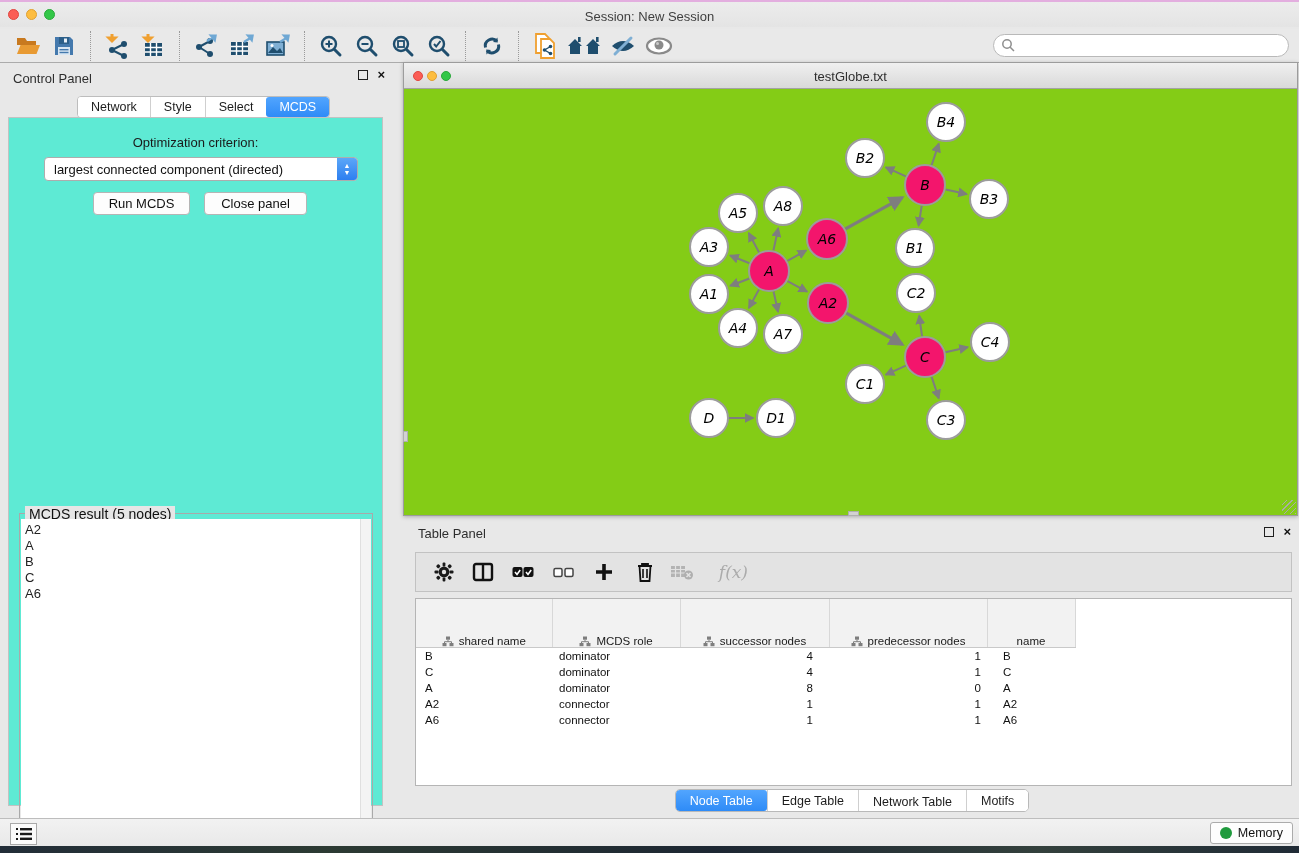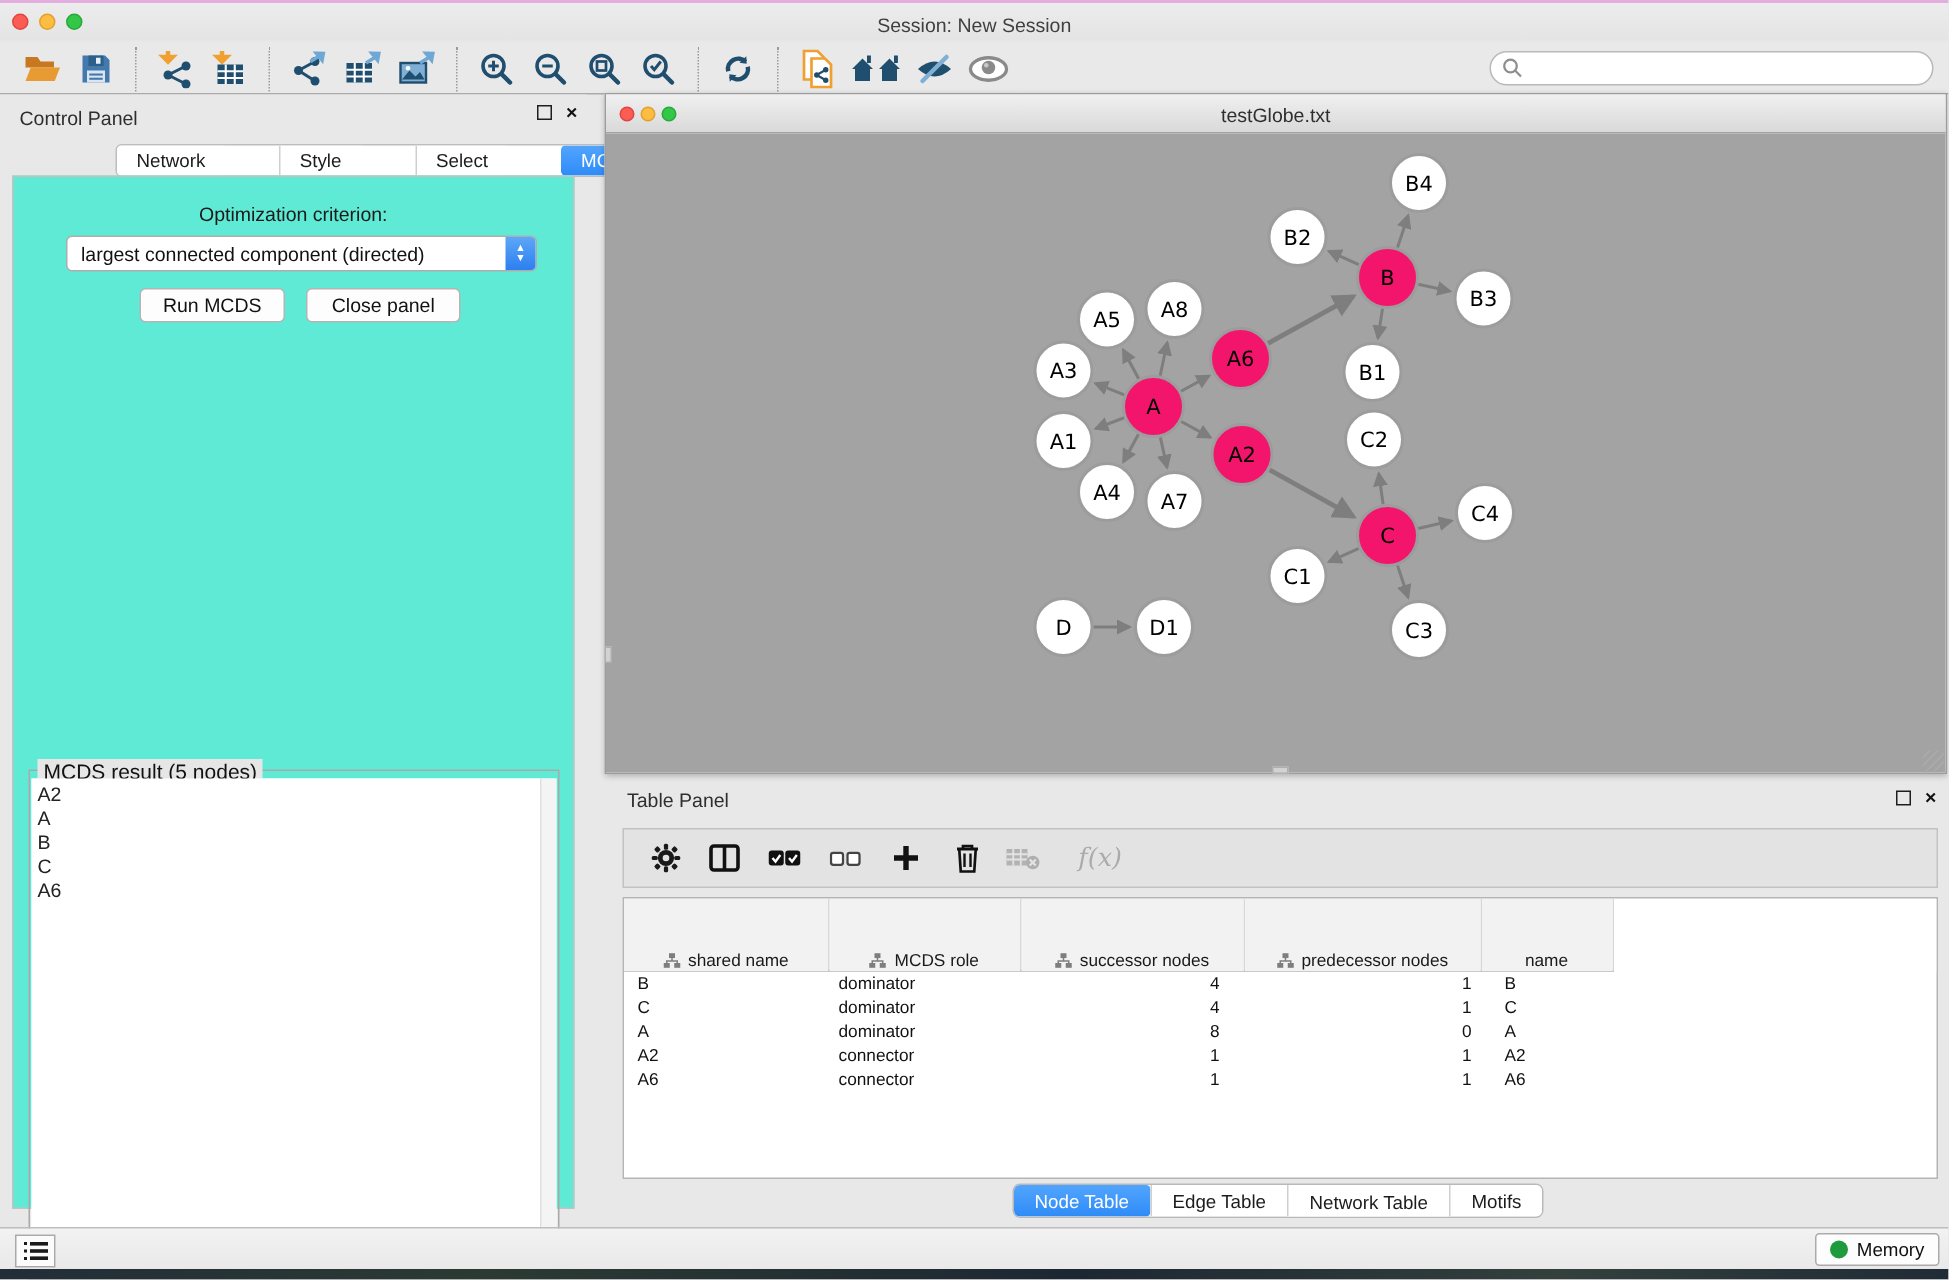--- a/index.html
+++ b/index.html
@@ -22,21 +22,21 @@
   #search-wrap{margin-left:auto;margin-right:10px;width:296px;height:23px;border:1px solid #B9B9B9;border-radius:12px;background:#fff;display:flex;align-items:center;padding-left:7px;}
   #search-input{border:none;outline:none;flex:1;height:19px;font-size:12px;background:transparent;}
 
   
   #control-panel{left:0;top:63px;width:391px;height:755px;background:#E8E8E8;}
   #cp-header{position:absolute;left:0;top:0;width:100%;height:26px;}
   #cp-title{position:absolute;left:13px;top:8px;font-size:13px;color:#2E2E2E;}
   .win-btns{position:absolute;right:6px;top:7px;display:flex;gap:9px;align-items:center;}
   .float-box{width:10px;height:10px;border:1.5px solid #1E1E1E;display:inline-block;}
   .close-x{font-size:13px;font-weight:bold;color:#111;line-height:10px;}
-  #cp-tabs{position:absolute;left:77px;top:33px;display:flex;height:22px;border:1px solid #BDBDBD;border-radius:4px;background:#fff;overflow:hidden;gap:36px;}
+  #cp-tabs{position:absolute;left:77px;top:33px;display:flex;height:22px;border:1px solid #BDBDBD;border-radius:4px;background:#fff;overflow:hidden;}
   .seg-tab{padding:0 13px;display:flex;align-items:center;font-size:12.5px;border-left:1px solid #CFCFCF;cursor:pointer;background:#fff;color:#1C1C1C;}
   .seg-tab:first-child{border-left:none;}
   .seg-tab.active{background:linear-gradient(#52A5FE,#2E8BF7);color:#fff;border-left:none;border-radius:3px;}
   #cp-content{position:absolute;left:8px;top:54px;width:375px;height:689px;border:1px solid #C2C2C2;background:#5eead4;}
   #opt-label{position:absolute;left:0;right:0;top:17px;text-align:center;font-size:13px;color:#1A1A1A;}
   #criterion{position:absolute;left:35px;top:39px;width:314px;height:24px;background:#fff;border:1px solid #ADADAD;border-radius:4px;display:flex;align-items:center;cursor:pointer;}
   #criterion .val{padding-left:9px;font-size:13px;color:#111;flex:1;}
   #criterion .stepper{width:20px;height:22px;background:linear-gradient(#5CA7F8,#2D7FF0);border-radius:0 3px 3px 0;display:flex;flex-direction:column;align-items:center;justify-content:center;gap:1px;}
   #criterion .stepper span{color:#fff;font-size:7px;line-height:6px;}
   .cp-btn{position:absolute;top:74px;height:23px;background:#FDFDFD;border:1px solid #B5B5B5;border-radius:4px;font-size:13px;color:#111;display:flex;align-items:center;justify-content:center;cursor:pointer;}
@@ -46,38 +46,38 @@
   #result-legend{position:absolute;left:5px;top:-8px;background:#E6E6E6;padding:0 4px;font-size:14px;color:#111;}
   #result-list{position:absolute;left:1px;top:5px;right:12px;bottom:1px;background:#fff;padding:3px 0 0 4px;font-size:13px;line-height:16px;overflow:hidden;}
   #result-scroll{position:absolute;top:5px;right:1px;bottom:1px;width:11px;background:#F4F4F4;border-left:1px solid #E0E0E0;}
   #result-box .bg-white{position:absolute;left:1px;top:5px;right:1px;bottom:1px;background:#fff;z-index:0;}
 
   
   #net-window{left:403px;top:62px;width:895px;height:454px;background:#fff;border:1px solid #9C9C9C;box-shadow:0 1px 4px rgba(0,0,0,.25);}
   #net-titlebar{position:absolute;left:0;top:0;width:100%;height:26px;background:linear-gradient(#F0F0F0,#D9D9D9);border-bottom:1px solid #A3A3A3;}
   #net-titlebar .title{position:absolute;left:0;right:0;top:6px;text-align:center;font-size:13px;color:#2E2E2E;}
   #net-titlebar .tl{top:8px;width:10px;height:10px;}
-  #net-canvas{position:absolute;left:0;top:26px;width:893px;height:426px;background:#a3a3a3;}
+  #net-canvas{position:absolute;left:0;top:26px;width:893px;height:426px;background:#84cc16;font-style:italic;}
   #graph-svg text{font-family:"DejaVu Sans",sans-serif;}
   #net-grip{position:absolute;right:1px;bottom:1px;width:14px;height:14px;background:
     repeating-linear-gradient(135deg,transparent 0 3px,#ABABAB 3px 4px);cursor:nwse-resize;}
   .gripper-v{position:absolute;left:-1px;top:368px;width:5px;height:11px;background:#D2D2D2;border:1px solid #AFAFAF;}
   .gripper-h{position:absolute;left:444px;bottom:-1px;width:11px;height:5px;background:#D2D2D2;border:1px solid #AFAFAF;}
 
   
   #table-panel{left:405px;top:522px;width:894px;height:296px;background:#E8E8E8;}
   #tp-title{position:absolute;left:13px;top:4px;font-size:13px;color:#2E2E2E;}
   #tp-toolbar{position:absolute;left:10px;top:30px;width:877px;height:40px;background:#E3E3E3;border:1px solid #C2C2C2;display:flex;align-items:center;padding-left:12px;gap:14px;}
   .tpt-icon{width:26px;height:26px;display:flex;align-items:center;justify-content:flex-end;cursor:pointer;}
   #fx-icon{font-family:"DejaVu Serif",serif;font-style:italic;font-size:17px;color:#ABABAB;}
   #tp-table{position:absolute;left:10px;top:76px;width:877px;height:188px;background:#fff;border:1px solid #B5B5B5;overflow:hidden;}
   table{border-collapse:collapse;table-layout:fixed;width:100%;font-size:11.5px;}
   thead th{height:18px;background:#F2F2F2;border-bottom:1px solid #C9C9C9;border-right:1px solid #D8D8D8;font-weight:normal;color:#1A1A1A;text-align:center;position:relative;}
   thead th.filler{background:#fff;border-right:none;border-bottom:none;}
-  thead th .th-inner{display:flex;align-items:flex-start;justify-content:center;gap:5px;margin-top:36px;}
+  thead th .th-inner{display:flex;align-items:flex-end;justify-content:center;gap:5px;margin-top:36px;}
   tbody td{height:16px;padding:0 6px;color:#111;white-space:nowrap;overflow:hidden;}
   td.c0{padding-left:9px;}
   td.c1{padding-left:7px;}
   td.c2,td.c3{text-align:right;padding-right:16px;}
   td.c3{padding-right:6px;}
   td.c4{padding-left:16px;}
   #tp-tabs{position:absolute;left:0;right:0;top:267px;display:flex;justify-content:center;}
   #tp-tabs .group{display:flex;height:23px;border:1px solid #B9B9B9;border-radius:5px;background:#fff;overflow:hidden;}
 
   

